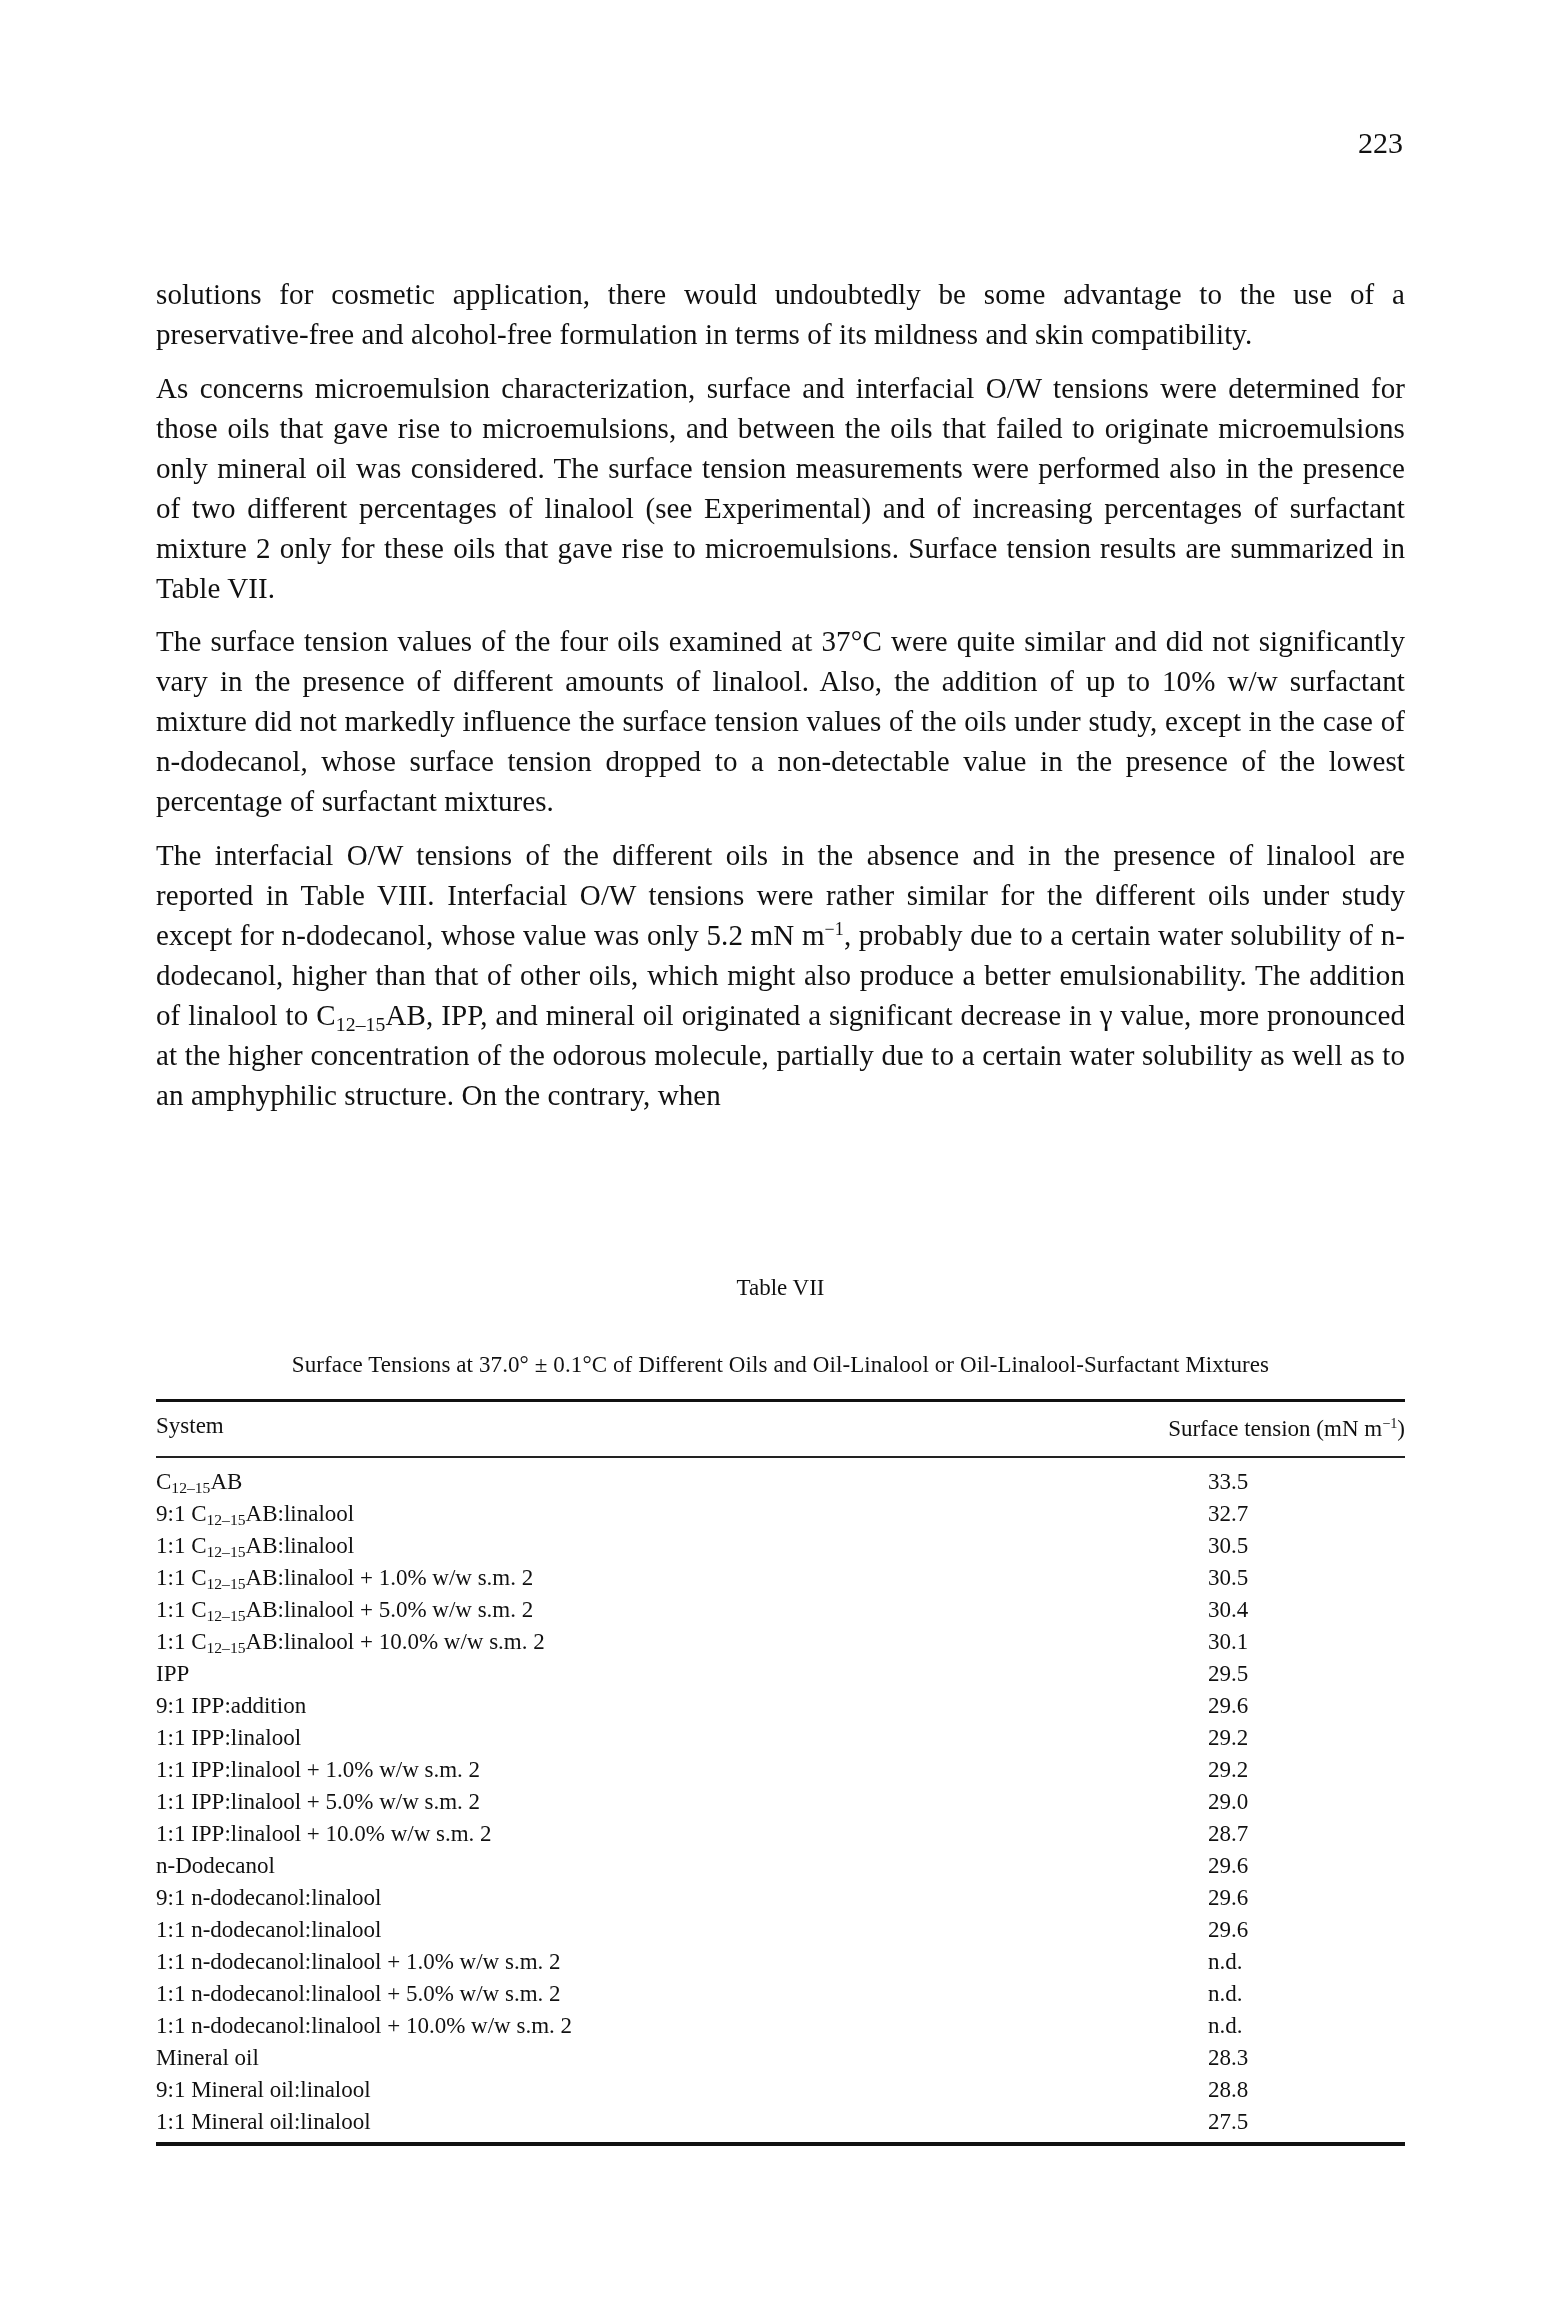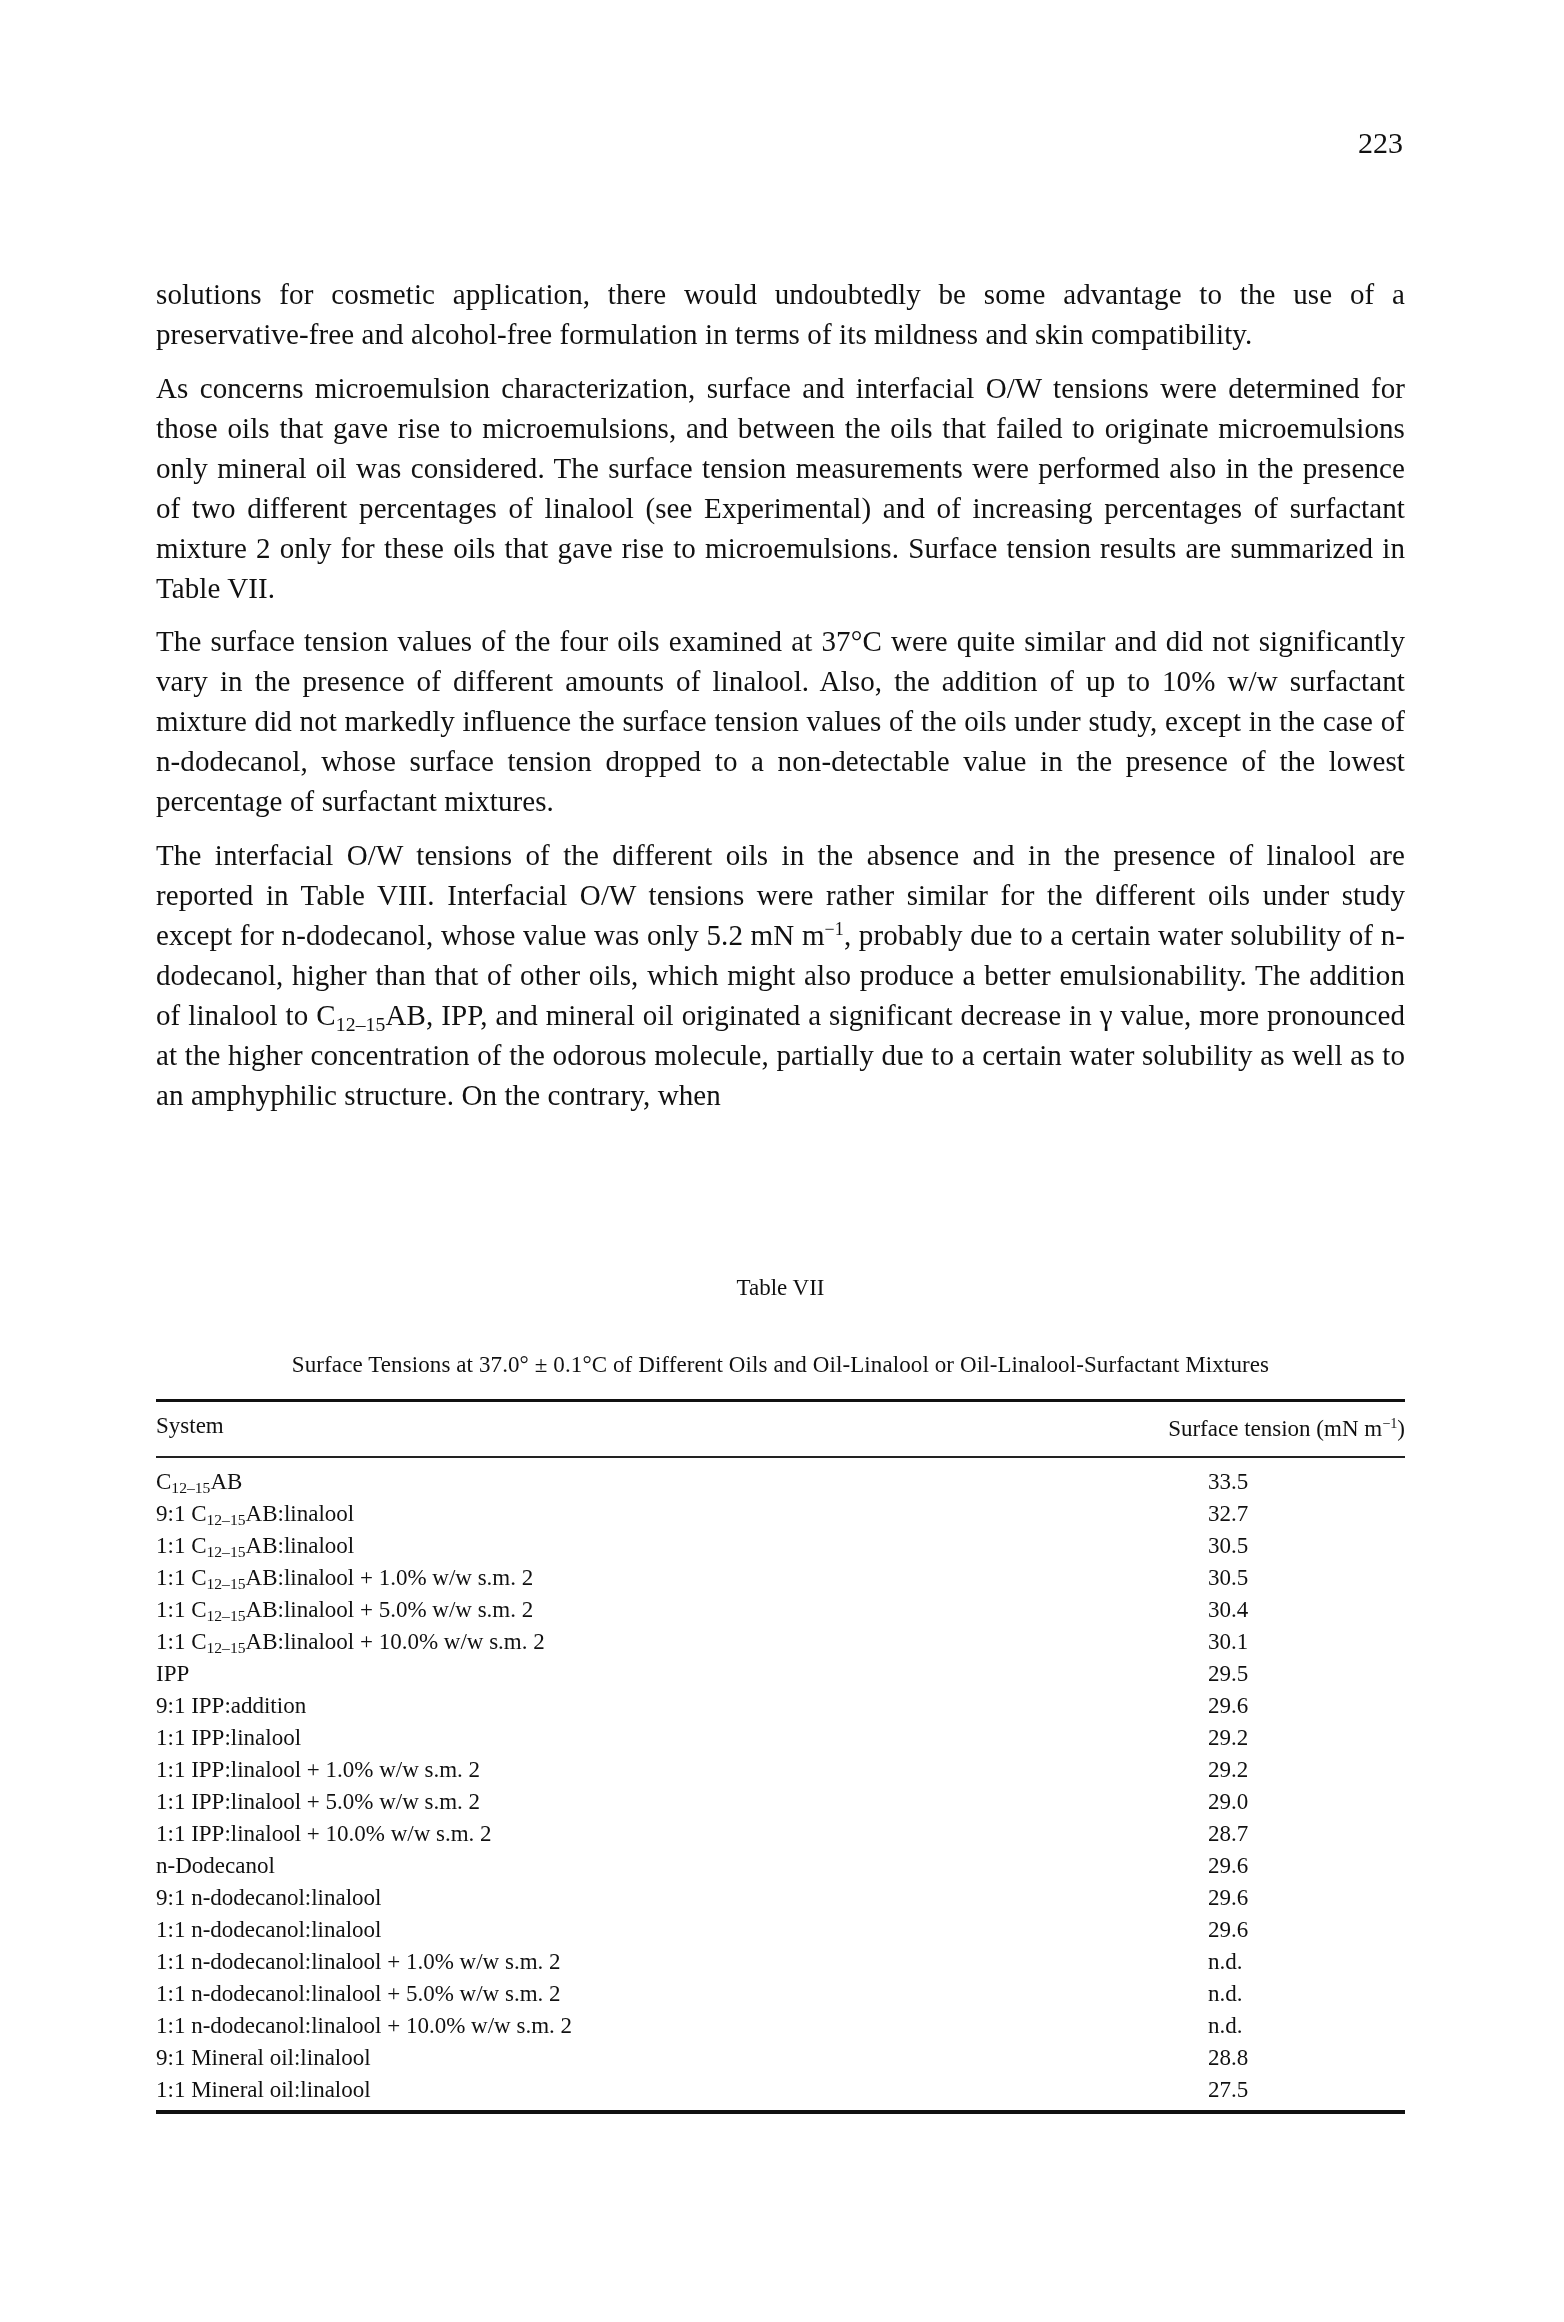--- a/index.html
+++ b/index.html
@@ -119,20 +119,24 @@
         </div>
         <div class="row">
           <span class="sys">1:1 n-dodecanol:linalool + 5.0% w/w s.m. 2</span>
           <span class="val">n.d.</span>
         </div>
         <div class="row">
           <span class="sys">1:1 n-dodecanol:linalool + 10.0% w/w s.m. 2</span>
           <span class="val">n.d.</span>
         </div>
         <div class="row">
+          <span class="sys">Mineral oil</span>
+          <span class="val">28.3</span>
+        </div>
+        <div class="row">
           <span class="sys">9:1 Mineral oil:linalool</span>
           <span class="val">28.8</span>
         </div>
         <div class="row">
           <span class="sys">1:1 Mineral oil:linalool</span>
           <span class="val">27.5</span>
         </div>
       </div>
     <div class="rule-bottom"></div>
   </div>

